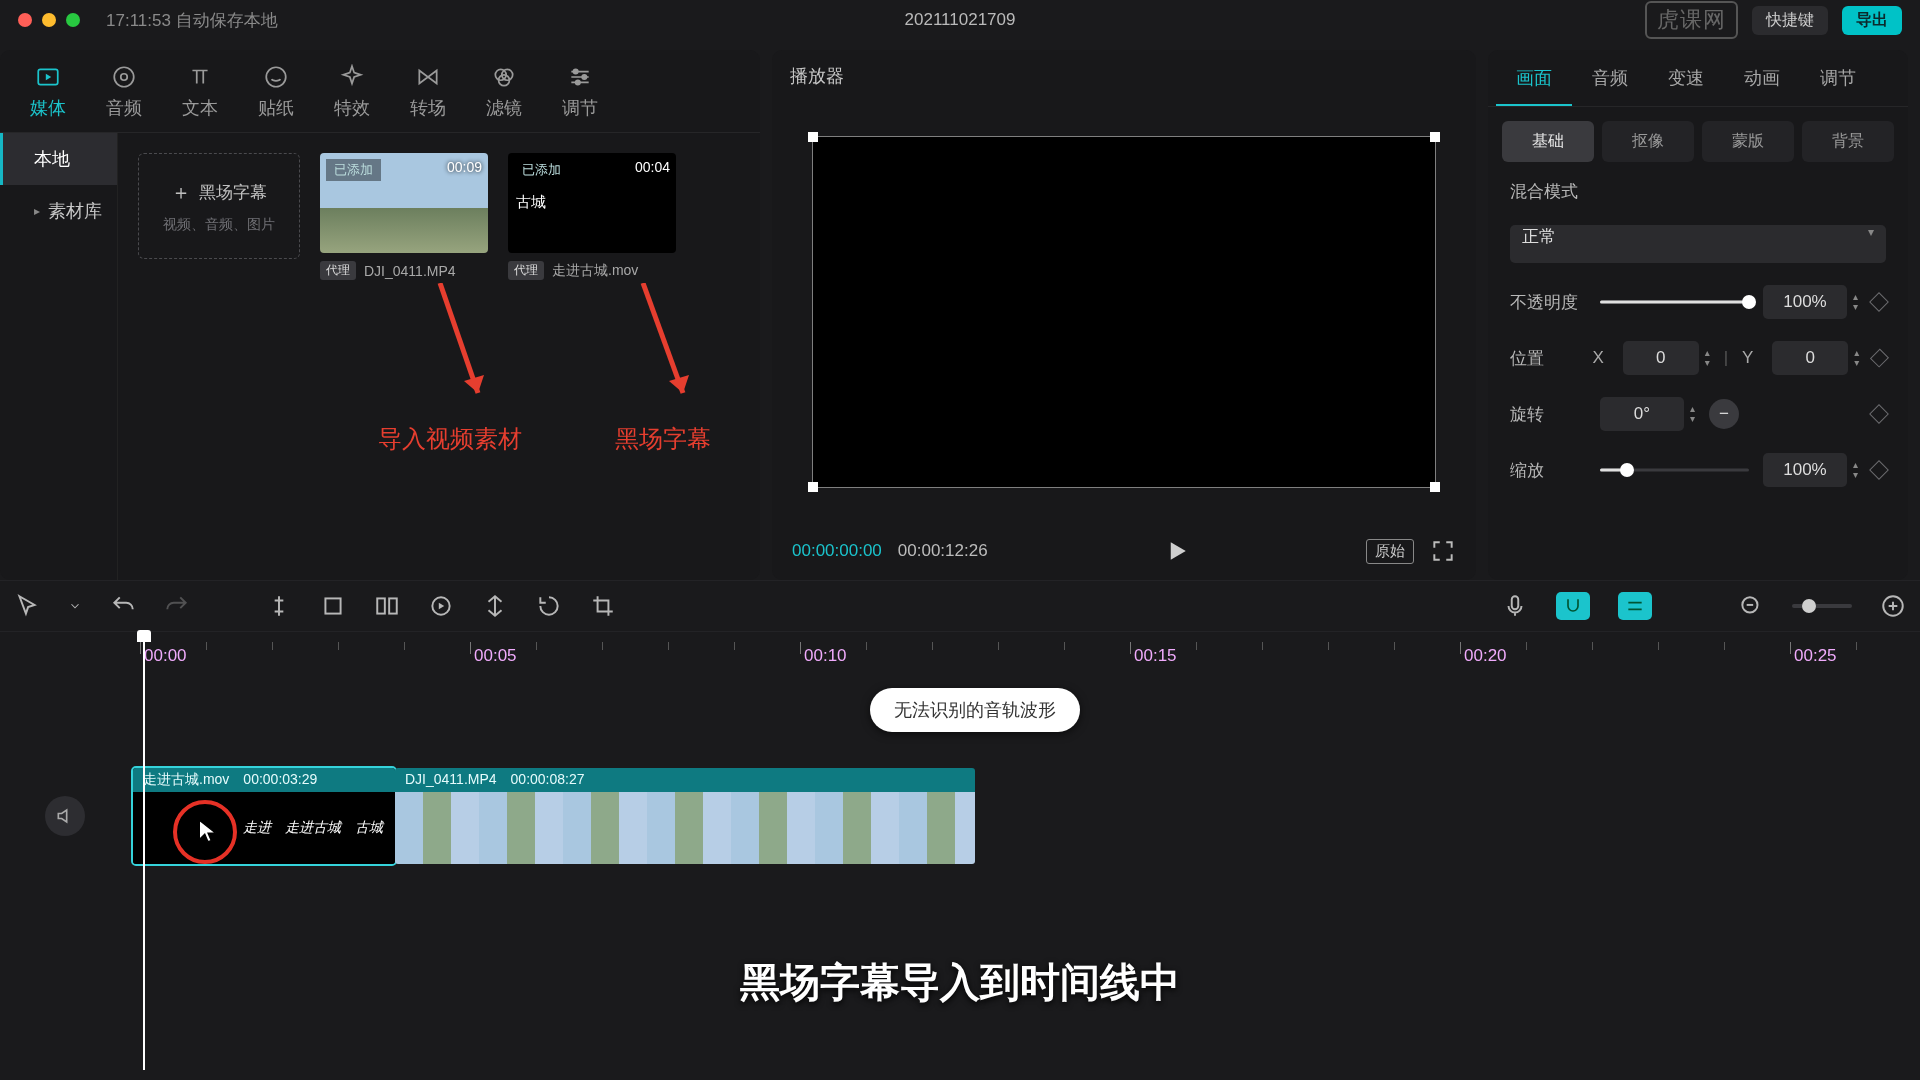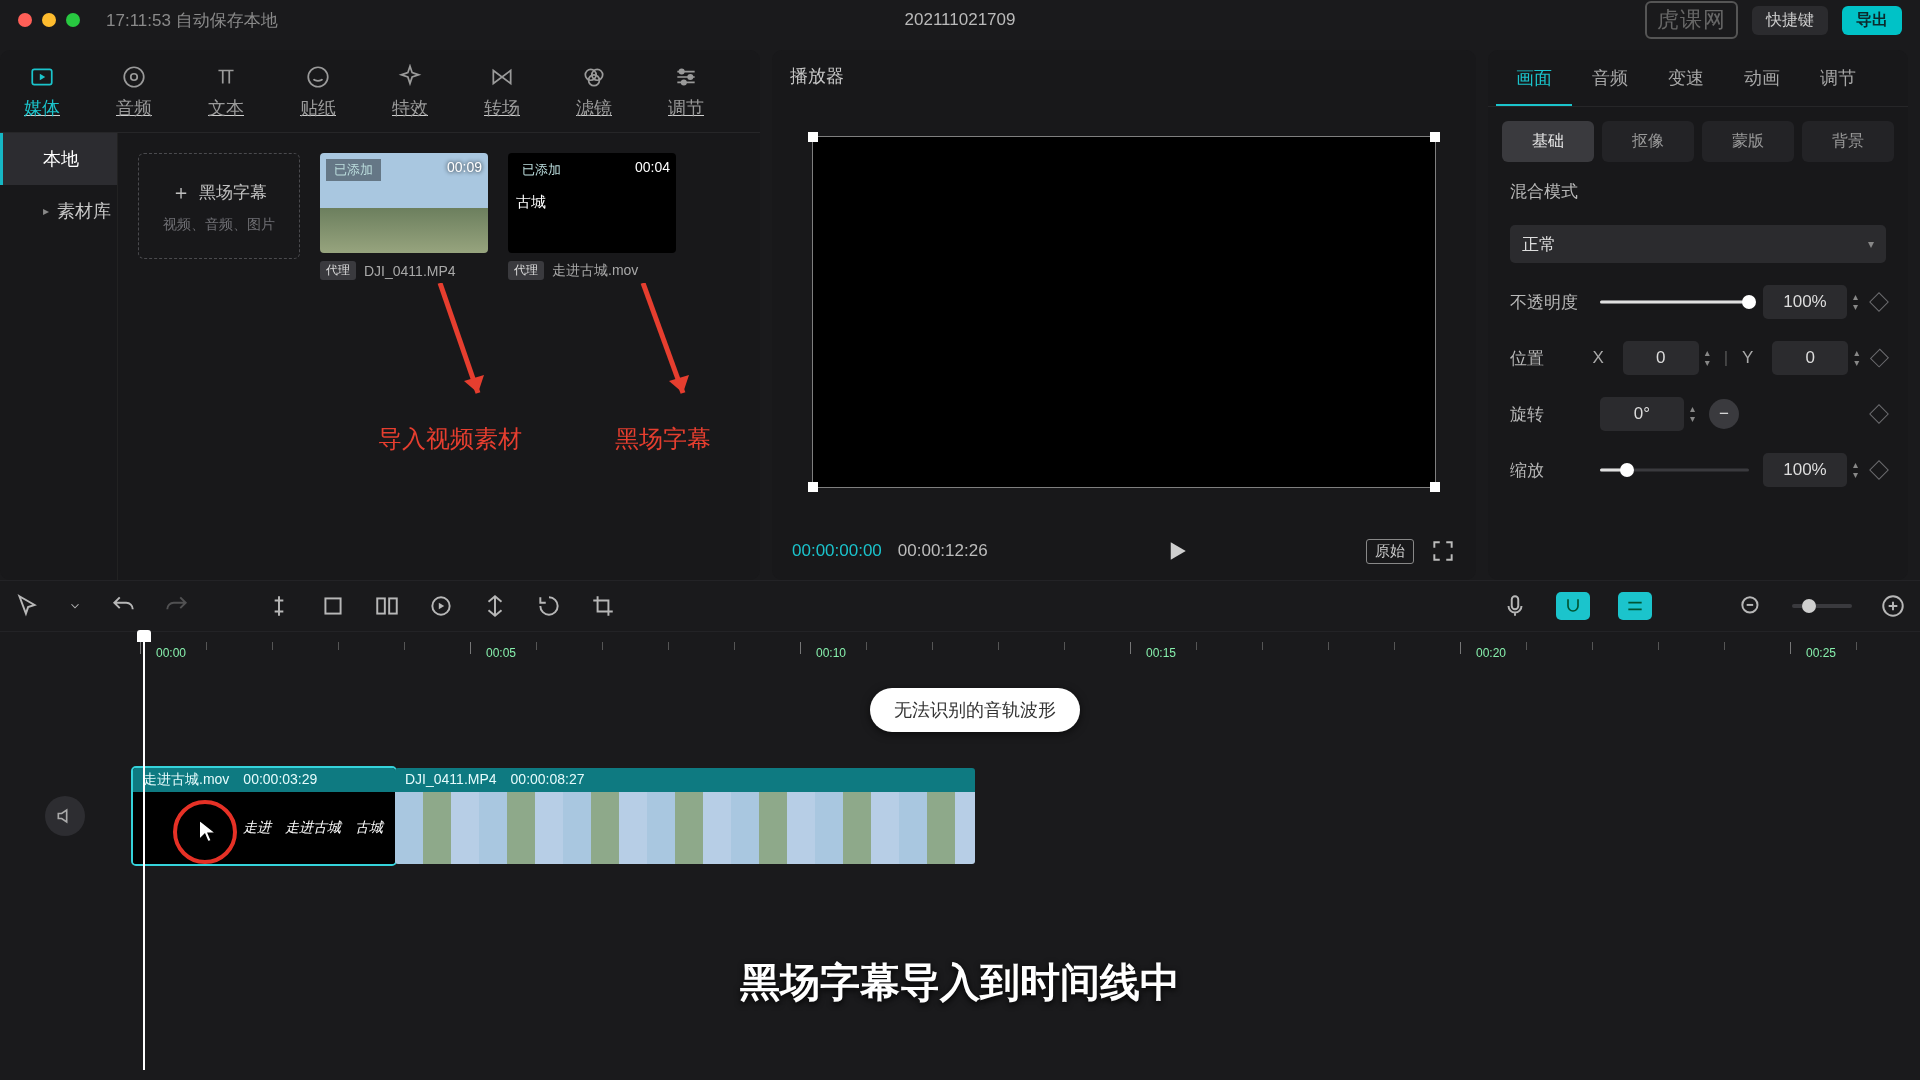--- a/index.html
+++ b/index.html
@@ -12,28 +12,28 @@
   .dot.green { background: #28c840; }
   .title-left { color: #8a8a8a; font-size: 17px; }
   .title-center { position: absolute; left: 50%; transform: translateX(-50%); color: #bababa; font-size: 17px; }
   .title-right { margin-left: auto; display: flex; gap: 14px; align-items: center; }
   .logo { color: #666; font-size: 22px; letter-spacing: 1px; border: 2px solid #555; padding: 2px 10px; border-radius: 6px; }
   .btn-sm { padding: 4px 14px; border-radius: 6px; font-size: 16px; background: #2b2b2e; }
   .btn-export { background: #00c2c7; color: #0b2a2c; font-weight: 600; }
   .main { display: flex; height: 540px; gap: 12px; padding: 10px 12px 0 0; }
   .panel { background: #18181a; border-radius: 10px; }
   .media-panel { width: 760px; display: flex; flex-direction: column; }
-  .top-tabs { display: flex; gap: 16px; border-bottom: 1px solid #262628; padding: 4px 0 0 4px; text-decoration: underline; }
+  .top-tabs { display: flex; gap: 0; border-bottom: 1px solid #262628; padding: 4px 0 0 10px; }
   .top-tab { width: 76px; display: flex; flex-direction: column; align-items: center; gap: 6px; padding: 10px 0 12px; color: #9a9a9a; cursor: pointer; }
   .top-tab.active { color: #1bc4cc; }
   .top-tab .ico { width: 26px; height: 26px; display: flex; align-items: center; justify-content: center; }
   .top-tab svg { width: 26px; height: 26px; fill: none; stroke: currentColor; stroke-width: 1.6; }
   .media-body { flex: 1; display: flex; }
   .side { width: 118px; border-right: 1px solid #222; }
-  .side-item { height: 52px; display: flex; align-items: center; padding-left: 40px; color: #c8c8c8; border-left: 3px solid transparent; cursor: pointer; }
+  .side-item { height: 52px; display: flex; align-items: center; padding-left: 31px; color: #c8c8c8; border-left: 3px solid transparent; cursor: pointer; }
   .side-item.active { background: #2c2c30; border-left: 3px solid #16b7c4; color: #fff; }
   .side-item .chev { margin-right: 8px; color: #888; font-size: 12px; }
   .media-grid { flex: 1; padding: 20px; display: flex; gap: 20px; align-items: flex-start; position: relative; }
   .importer { width: 162px; height: 106px; border: 1px dashed #4a4a4e; border-radius: 6px; display: flex; flex-direction: column; align-items: center; justify-content: center; color: #c0c0c0; font-size: 17px; gap: 10px; cursor: pointer; }
   .importer .sub { font-size: 14px; color: #6f6f74; }
   .clip { width: 168px; }
   .thumb { height: 100px; border-radius: 4px; position: relative; overflow: hidden; }
   .thumb.sky { background: linear-gradient(#a9c7e0 0%, #a9c7e0 55%, #6c7f5e 55%, #97a47e 100%); }
   .thumb.black { background: #000; }
   .thumb .tag { position: absolute; top: 6px; left: 6px; background: rgba(0,0,0,0.4); color: #bdd; font-size: 13px; padding: 2px 8px; border-radius: 0; }
@@ -63,21 +63,21 @@
   .inspector { width: 420px; display: flex; flex-direction: column; }
   .insp-tabs { display: flex; border-bottom: 1px solid #262628; padding: 0 8px; }
   .insp-tab { padding: 16px 20px 14px; color: #a7a7a7; cursor: pointer; font-size: 18px; }
   .insp-tab.active { color: #1bc4cc; border-bottom: 2px solid #1bc4cc; }
   .insp-subtabs { display: flex; padding: 14px 14px; gap: 8px; }
   .insp-sub { flex: 1; text-align: center; padding: 10px 0; background: #232326; border-radius: 6px; color: #9a9a9a; cursor: pointer; font-size: 16px; }
   .insp-sub.active { background: #3a3a3e; color: #e8e8e8; }
   .insp-body { padding: 4px 22px; display: flex; flex-direction: column; gap: 22px; font-size: 17px; }
   .prop-row { display: flex; align-items: center; gap: 14px; }
   .prop-label { width: 76px; color: #b8b8b8; }
-  .select { flex: 1; height: 38px; background: #2b2b2e; border-radius: 5px; display: flex; align-items: center; padding: 0 12px; color: #ddd; justify-content: space-between; cursor: pointer; }
+  .select { flex: 1; height: 38px; background: #2b2b2e; border-radius: 5px; display: flex; align-items: flex-start; padding: 0 12px; color: #ddd; justify-content: space-between; cursor: pointer; }
   .slider { flex: 1; height: 20px; position: relative; }
   .slider .track { position: absolute; top: 50%; left: 0; right: 0; height: 3px; background: #3a3a3e; transform: translateY(-50%); border-radius: 2px; }
   .slider .fill  { position: absolute; top: 50%; left: 0; height: 3px; background: #e0e0e0; transform: translateY(-50%); border-radius: 2px; }
   .slider .knob { position: absolute; top: 50%; width: 14px; height: 14px; background: #fff; border-radius: 50%; transform: translate(-50%, -50%); }
   .numbox { width: 84px; height: 34px; background: #2b2b2e; border-radius: 5px; display: flex; align-items: center; justify-content: center; color: #ddd; }
   .spin { display: flex; flex-direction: column; gap: 2px; color: #888; margin-left: -8px; }
   .spin span { font-size: 10px; line-height: 8px; cursor: pointer; }
   .diamond { width: 14px; height: 14px; transform: rotate(45deg); border: 1.5px solid #6b6b6f; cursor: pointer; }
   .axis-label { width: 18px; color: #aaa; }
   .lock-circle { width: 30px; height: 30px; border-radius: 50%; background: #3a3a3e; display: flex; align-items: center; justify-content: center; color: #ddd; }
@@ -88,21 +88,21 @@
   .tool-row .spacer { flex: 1; }
   .tool-row .chip { width: 34px; height: 28px; border-radius: 5px; display: flex; align-items: center; justify-content: center; }
   .tool-row .chip.on { background: #1bc4cc; color: #063; }
   .tool-row .zoom-track { width: 60px; height: 4px; background: #3a3a3e; border-radius: 2px; position: relative; }
   .tool-row .zoom-knob { position: absolute; left: 10px; top: -5px; width: 14px; height: 14px; background: #cfcfcf; border-radius: 50%; }
 
   .timeline { flex: 1; position: relative; padding-top: 6px; }
   .ruler { height: 28px; position: relative; margin-left: 140px; }
   .tick { position: absolute; top: 4px; width: 1px; height: 8px; background: #555; }
   .tick.major { height: 12px; background: #777; }
-  .tick-label { position: absolute; top: 8px; font-size: 12px; color: #86efac; transform: translateX(4px); padding-left: 12px; }
+  .tick-label { position: absolute; top: 8px; font-size: 17px; color: #f0abfc; transform: translateX(4px); }
   .playhead { position: absolute; top: 0; bottom: 0; width: 2px; background: #fff; left: 143px; z-index: 10; }
   .playhead::before { content: ""; position: absolute; top: -2px; left: -6px; width: 14px; height: 12px; background: #fff; border-radius: 3px 3px 0 0; }
 
   .tracks { position: relative; margin-top: 30px; }
   .pill-note { position: absolute; left: 870px; top: -8px; background: #fff; color: #333; padding: 10px 24px; border-radius: 28px; font-size: 18px; box-shadow: 0 2px 8px rgba(0,0,0,0.6); }
   .row { height: 100px; display: flex; align-items: center; }
   .row-head { width: 130px; display: flex; justify-content: center; }
   .mute-btn { width: 40px; height: 40px; border-radius: 50%; background: #2d2d31; display: flex; align-items: center; justify-content: center; color: #aaa; cursor: pointer; }
   .track-area { flex: 1; position: relative; height: 96px; }
   .clip-bar { position: absolute; top: 0; bottom: 0; border-radius: 3px; overflow: hidden; }

